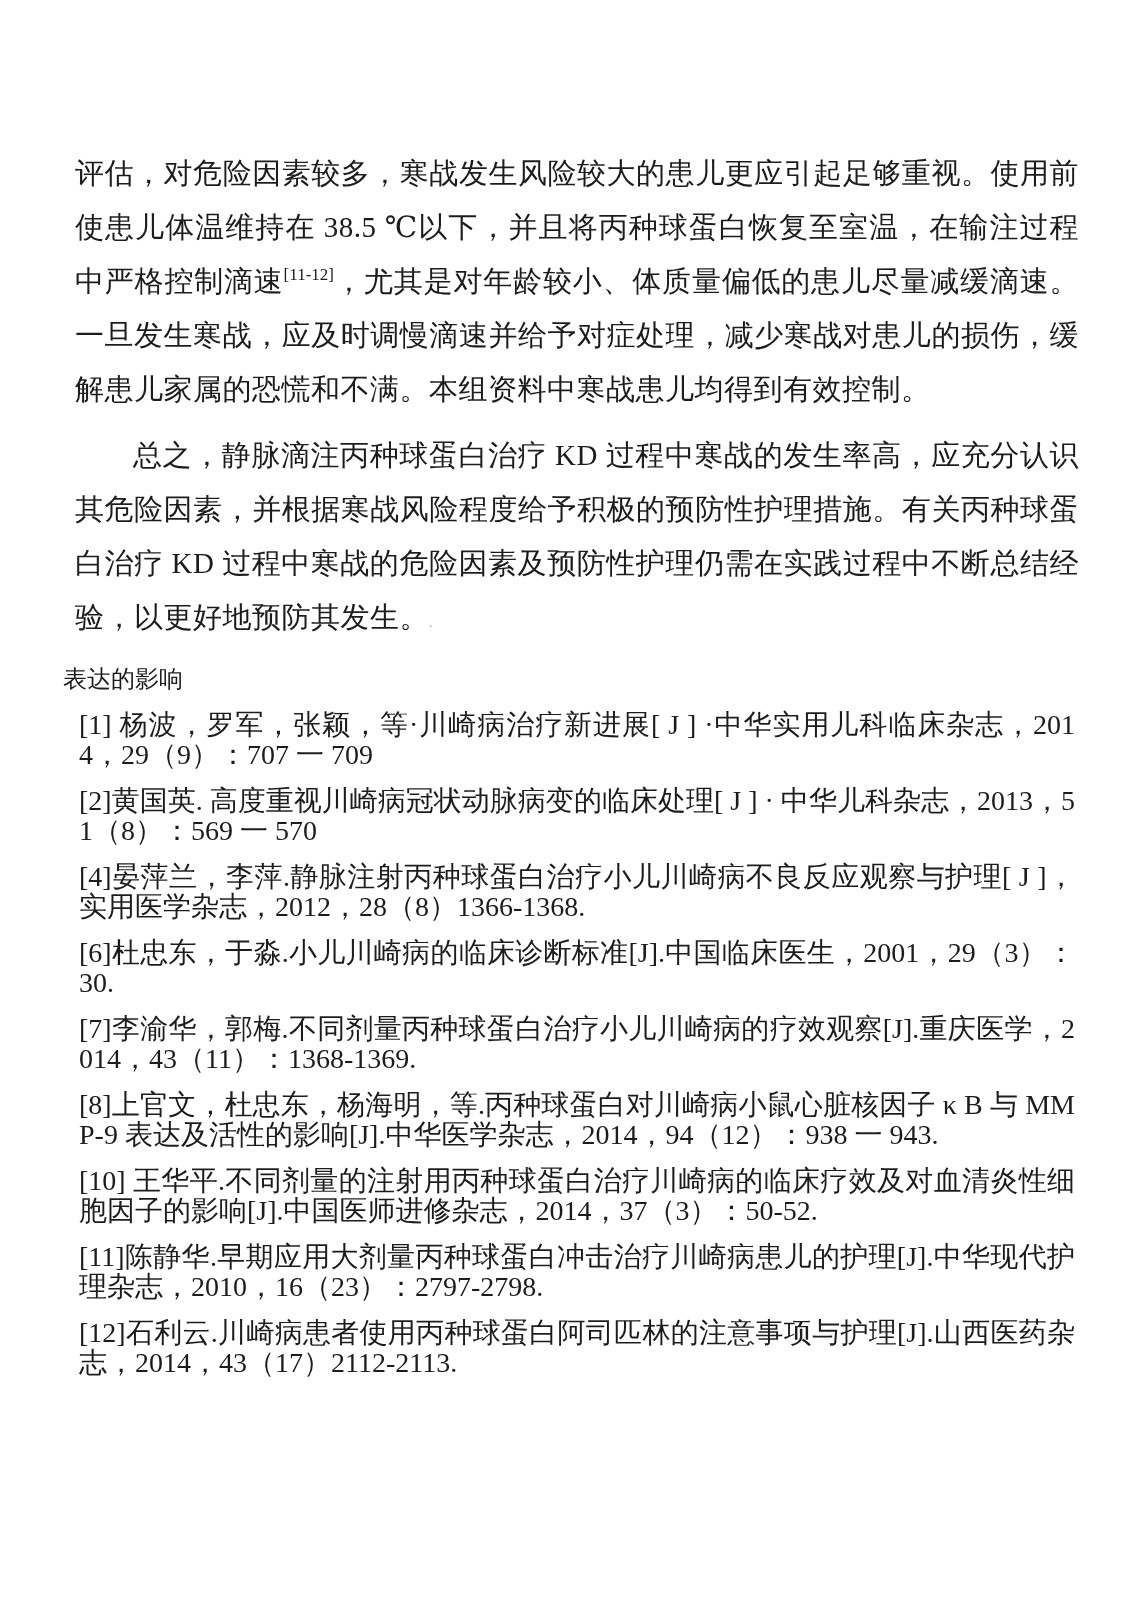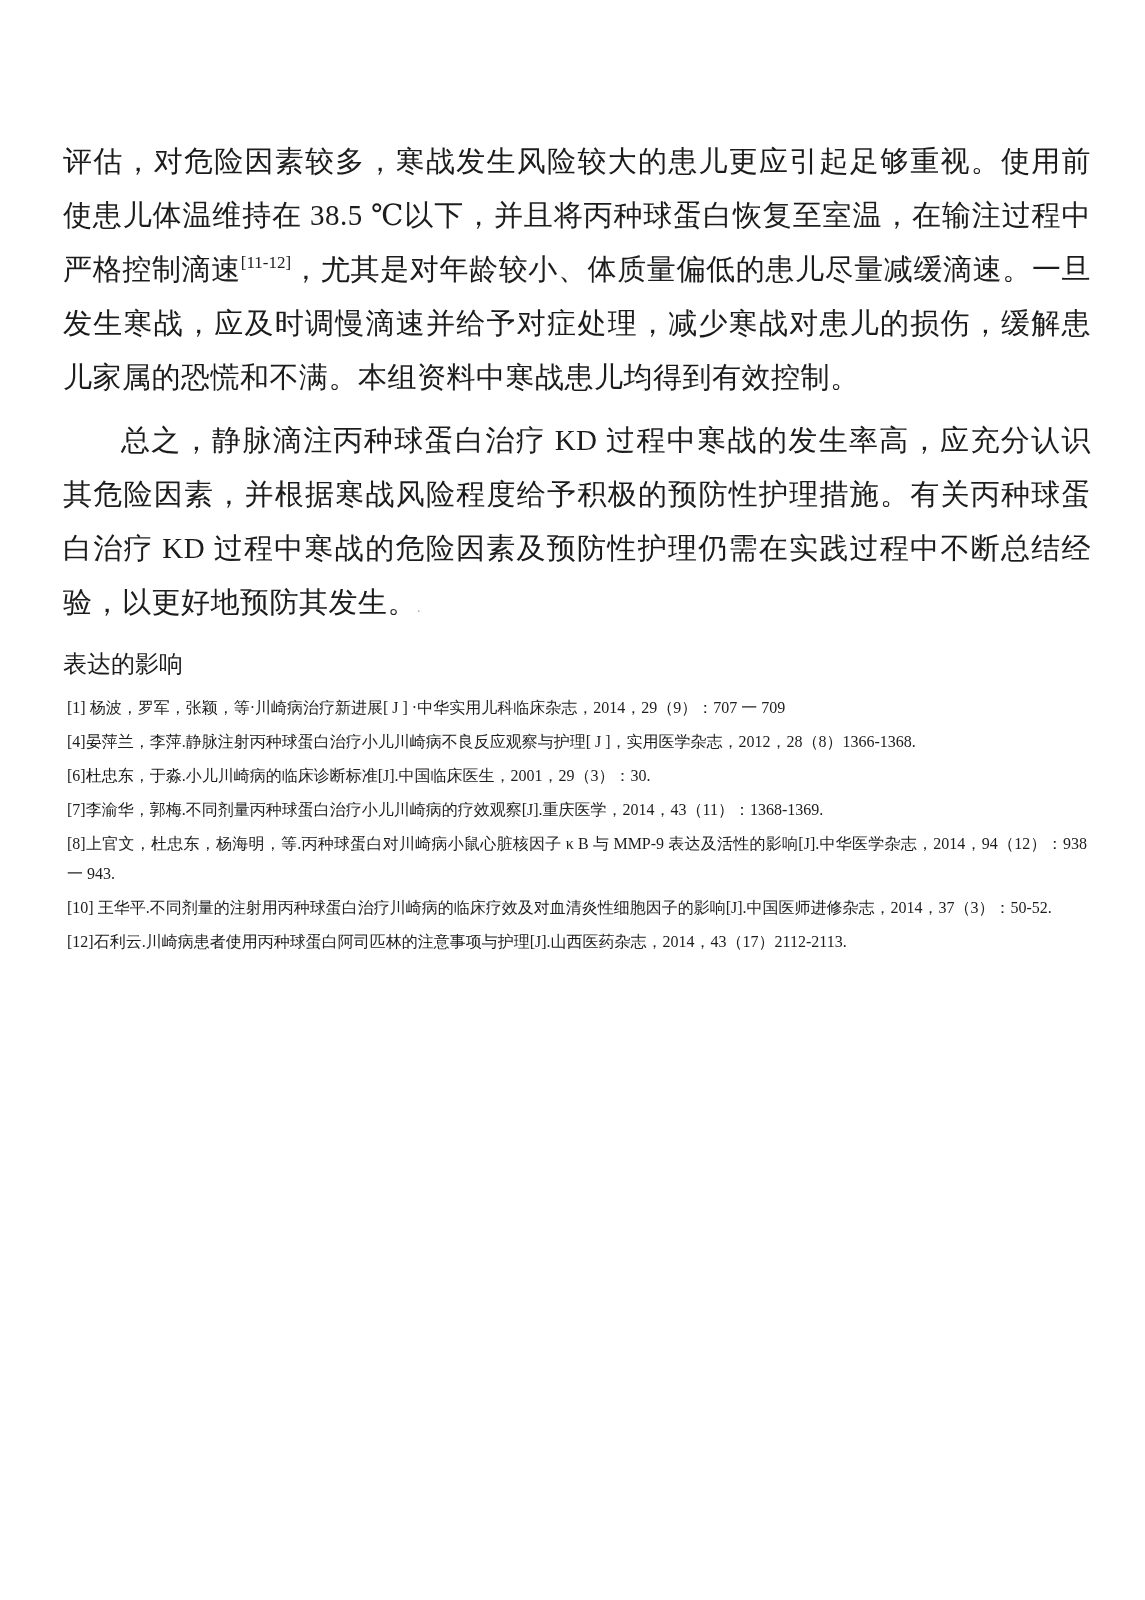--- a/index.html
+++ b/index.html
@@ -16,21 +16,21 @@
     font-family: "Liberation Serif", "DejaVu Serif", serif;
     color: #1c1c1c;
   }
   .content {
     position: absolute;
     top: 134px;
     left: 63px;
     width: 1028px;
   }
   p.body-para {
-    margin: 0;
+    margin: 12px;
     font-size: 29px;
     line-height: 54px;
     text-align: justify;
     text-align-last: left;
     letter-spacing: 0.5px;
     word-break: break-all;
   }
   p.body-para.indent {
     text-indent: 2em;
     margin-top: 9px;
@@ -49,22 +49,22 @@
   h3.refs-heading {
     margin: 14px 0 0 0;
     font-size: 24px;
     font-weight: normal;
     line-height: 30px;
   }
   .refs {
     margin-top: 14px;
   }
   p.ref {
-    margin: 4px;
-    font-size: 16px;
+    margin: 16px;
+    font-size: 28px;
     line-height: 30px;
     text-align: justify;
     text-align-last: left;
     word-break: break-all;
   }
 </style>
 </head>
 <body>
 
 <div class="page">
@@ -73,32 +73,34 @@
     <p class="body-para"><span>评估，对危险因素较多，寒战发生风险较大的患儿更应引起足够重视。使用前使患儿体温维持在 38.5 ℃以下，并且将丙种球蛋白恢复至室温，在输注过程中严格控制滴速</span><sup class="cite">[11-12]</sup><span>，尤其是对年龄较小、体质量偏低的患儿尽量减缓滴速。一旦发生寒战，应及时调慢滴速并给予对症处理，减少寒战对患儿的损伤，缓解患儿家属的恐慌和不满。本组资料中寒战患儿均得到有效控制。</span></p>
 
     <p class="body-para indent"><span>总之，静脉滴注丙种球蛋白治疗 KD 过程中寒战的发生率高，应充分认识其危险因素，并根据寒战风险程度给予积极的预防性护理措施。有关丙种球蛋白治疗 KD 过程中寒战的危险因素及预防性护理仍需在实践过程中不断总结经验，以更好地预防其发生。</span><span class="trailing-mark">.</span></p>
 
     <h3 class="refs-heading">表达的影响</h3>
 
     <div class="refs">
 
         <p class="ref">[1]  杨波，罗军，张颖，等·川崎病治疗新进展[ J ] ·中华实用儿科临床杂志，2014，29（9）：707 一 709</p>
 
+        <p class="ref">[2]黄国英. 高度重视川崎病冠状动脉病变的临床处理[ J ] · 中华儿科杂志，2013，51（8）：569 一 570</p>
 
 
         <p class="ref">[4]晏萍兰，李萍.静脉注射丙种球蛋白治疗小儿川崎病不良反应观察与护理[ J ]，实用医学杂志，2012，28（8）1366-1368.</p>
 
 
         <p class="ref">[6]杜忠东，于淼.小儿川崎病的临床诊断标准[J].中国临床医生，2001，29（3）：30.</p>
 
         <p class="ref">[7]李渝华，郭梅.不同剂量丙种球蛋白治疗小儿川崎病的疗效观察[J].重庆医学，2014，43（11）：1368-1369.</p>
 
         <p class="ref">[8]上官文，杜忠东，杨海明，等.丙种球蛋白对川崎病小鼠心脏核因子 κ B 与 MMP-9 表达及活性的影响[J].中华医学杂志，2014，94（12）：938 一 943.</p>
 
 
         <p class="ref">[10]  王华平.不同剂量的注射用丙种球蛋白治疗川崎病的临床疗效及对血清炎性细胞因子的影响[J].中国医师进修杂志，2014，37（3）：50-52.</p>
 
+        <p class="ref">[11]陈静华.早期应用大剂量丙种球蛋白冲击治疗川崎病患儿的护理[J].中华现代护理杂志，2010，16（23）：2797-2798.</p>
 
         <p class="ref">[12]石利云.川崎病患者使用丙种球蛋白阿司匹林的注意事项与护理[J].山西医药杂志，2014，43（17）2112-2113.</p>
       </div>
 
   </div>
 </div>
 
 </body></html>

